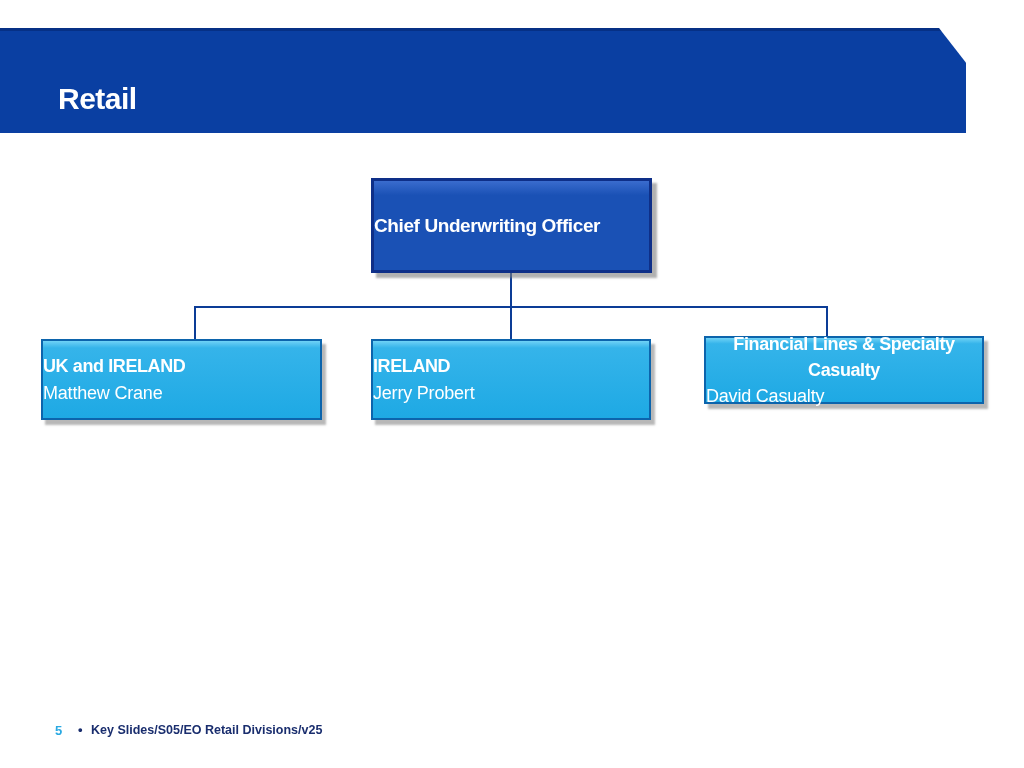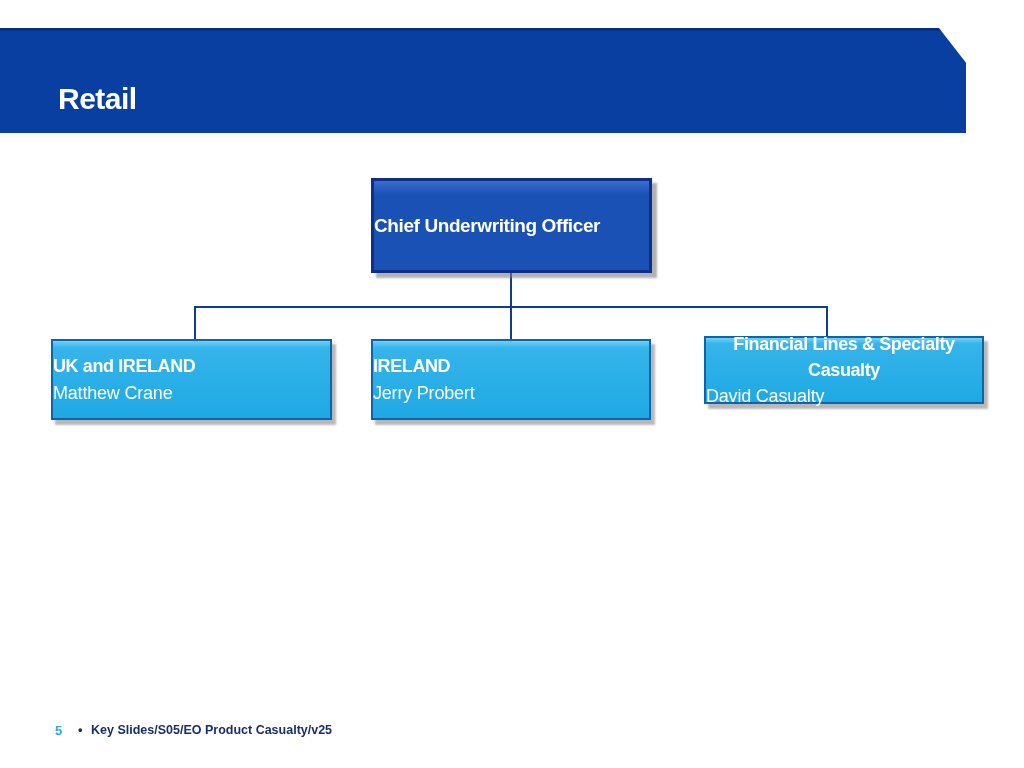--- a/index.html
+++ b/index.html
@@ -48,21 +48,21 @@
   .root-box .title{font-size:19px;white-space:nowrap;}
 
   .child-box{
     background:linear-gradient(180deg,#6fd2f6 0%,#35b4ea 9%,var(--child-box-fill) 100%);
     border:2px solid var(--child-box-border);
     box-shadow:4px 5px 2px rgba(125,125,125,0.55);
     line-height:27px;
   }
   .child-box .title{font-size:18px;}
   .child-box .person{font-size:18px;}
-  .box-uk{left:51px;top:339px;width:281px;height:81px;}
+  .box-uk{left:41px;top:339px;width:281px;height:81px;}
   .box-europe{left:371px;top:339px;width:280px;height:81px;}
   .box-finlines{left:704px;top:336px;width:280px;height:68px;line-height:26px;}
 
   
   .connector{position:absolute;background:var(--connector-blue);}
   .conn-stem{left:510px;top:273px;width:2px;height:34px;}
   .conn-hline{left:194px;top:306px;width:634px;height:2px;}
   .conn-drop-left{left:194px;top:306px;width:2px;height:33px;}
   .conn-drop-mid{left:510px;top:306px;width:2px;height:33px;}
   .conn-drop-right{left:826px;top:306px;width:2px;height:31px;}
@@ -120,16 +120,16 @@
     <div class="person">Jerry Probert</div>
   </div>
 
   <div class="org-box child-box box-finlines">
     <div class="title">Financial Lines &amp; Specialty Casualty</div>
     <div class="person">David Casualty</div>
   </div>
 
   <div class="footer-page">5</div>
   <div class="footer-bullet">•</div>
-  <div class="footer-label">Key Slides/S05/EO Product Casualty/v25</div>
+  <div class="footer-label">Key Slides/S05/EO Retail Divisions/v25</div>
 
 
 </div>
 
 </body></html>

